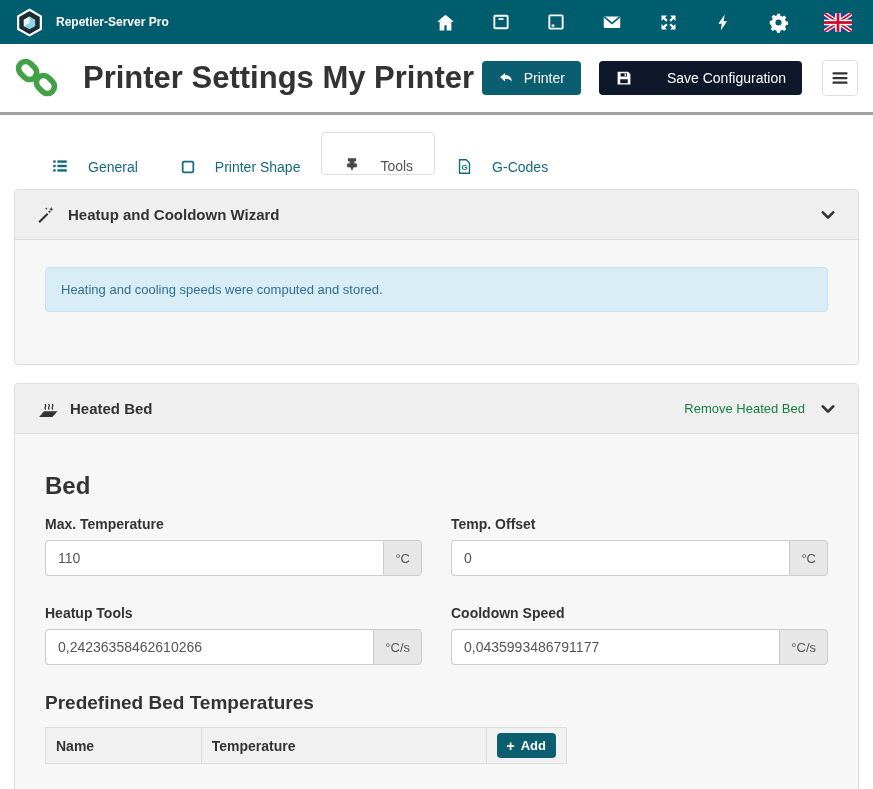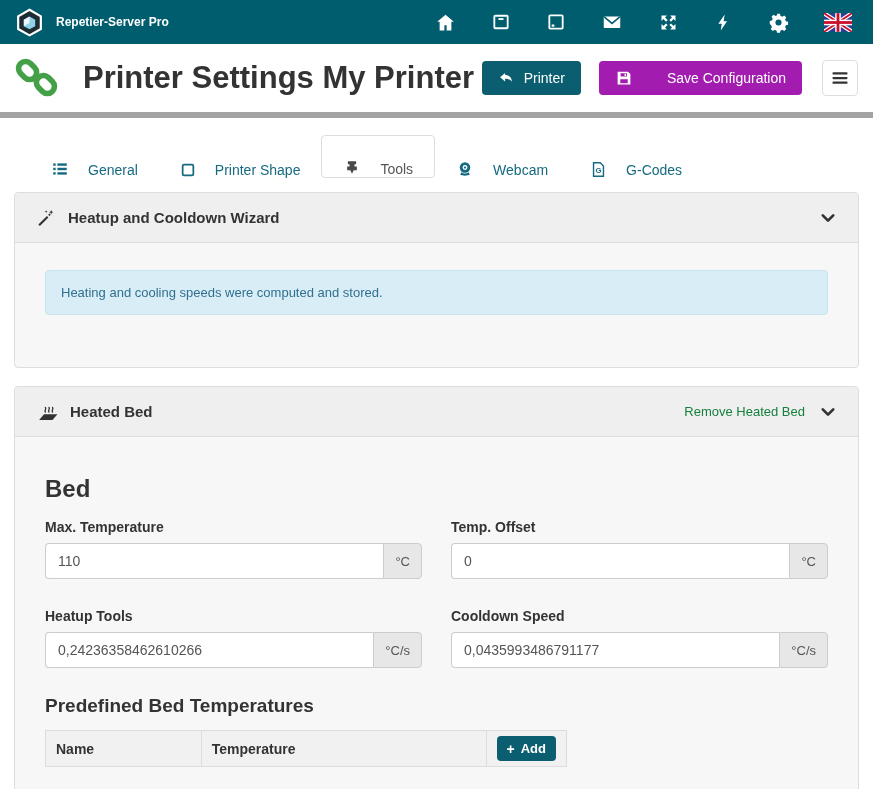--- a/index.html
+++ b/index.html
@@ -7,26 +7,26 @@
   body { height: 789px; overflow: hidden; }
 
   
   .navbar { height: 44px; background: #005d6e; display: flex; align-items: center; padding: 0 15px; }
   .brand { display: flex; align-items: center; gap: 12px; cursor: pointer; }
   .brand-title { color: #fff; font-size: 12px; font-weight: bold; }
   .nav-icons { margin-left: auto; display: flex; align-items: center; gap: 35px; padding-right: 6px; }
   .nav-icon { display: flex; align-items: center; justify-content: center; cursor: pointer; }
 
   
-  .page-header { display: flex; align-items: center; padding: 11px 15px 12px 14px; background: #fff; border-bottom: 6px solid #a3a3a3; }
+  .page-header { display: flex; align-items: center; padding: 11px 15px 12px 14px; background: #fff; border-bottom: 3px solid #a3a3a3; }
   .page-title { font-size: 31px; font-weight: 600; color: #333; margin-left: 24px; white-space: nowrap; }
   .header-buttons { margin-left: auto; display: flex; align-items: center; gap: 18px; }
   .btn { display: inline-flex; align-items: center; gap: 9px; height: 34px; padding: 0 16px; border: none; border-radius: 4px; font-size: 14px; color: #fff; font-family: "Liberation Sans", sans-serif; cursor: pointer; }
   .btn-teal { background: #0b5e70; }
-  .btn-green { background: #a21caf; gap: 34px; }
+  .btn-green { background: #0f172a; gap: 34px; }
   .btn-menu { width: 36px; height: 36px; background: #fff; border: 1px solid #ddd; border-radius: 4px; display: flex; align-items: center; justify-content: center; cursor: pointer; margin-left: 2px; }
 
   
   .tabs { display: flex; align-items: center; padding: 0 30px; margin-top: 16px; height: 44px; }
   .tab { display: flex; align-items: flex-end; gap: 19px; padding: 0 21px; height: 43px; color: #156a80; font-size: 14px; cursor: pointer; white-space: nowrap; }
   .tab.active { background: #fff; border: 1px solid #ddd; border-radius: 4px; color: #555; }
 
   
   .panel { margin: 0 14px; border: 1px solid #ddd; border-radius: 4px; background: #f7f7f7; }
   .panel-1 { margin-top: 14px; }
@@ -184,31 +184,20 @@
     </span>
     <span>Printer Shape</span>
   </div>
   <div class="tab active">
     <span style="display:flex;">
       <svg viewBox="0 0 24 24" width="18" height="18" fill="#4a4a4a">
           <path d="M6.5 3h11v4h-2.2v3h3.2v5h-4.2l-2.3 4.5L9.7 15H5.5v-5h3.2V7H6.5z"></path>
         </svg>
     </span>
     <span>Tools</span>
-  </div>
-  <div class="tab">
-    <span style="display:flex;">
-      <svg viewBox="0 0 24 24" width="18" height="18" fill="#156a80">
-          <circle cx="12" cy="10" r="7"></circle>
-          <circle cx="12" cy="10" r="3.2" fill="#fff"></circle>
-          <circle cx="12" cy="10" r="1.5" fill="#156a80"></circle>
-          <path d="M7.2 16.3 5.6 19.8c2.2 1.4 10.6 1.4 12.8 0l-1.6-3.5a8.3 8.3 0 0 1-9.6 0z"></path>
-        </svg>
-    </span>
-    <span>Webcam</span>
   </div>
   <div class="tab">
     <span style="display:flex;">
       <svg viewBox="0 0 24 24" width="17" height="17">
           <path d="M5 2.5h9.5l4.5 4.5v14.5H5z" fill="none" stroke="#156a80" stroke-width="2"></path>
           <text x="12" y="16.8" font-size="11" font-weight="bold" fill="#156a80" text-anchor="middle" font-family="Liberation Sans, sans-serif">G</text>
         </svg>
     </span>
     <span>G-Codes</span>
   </div>

